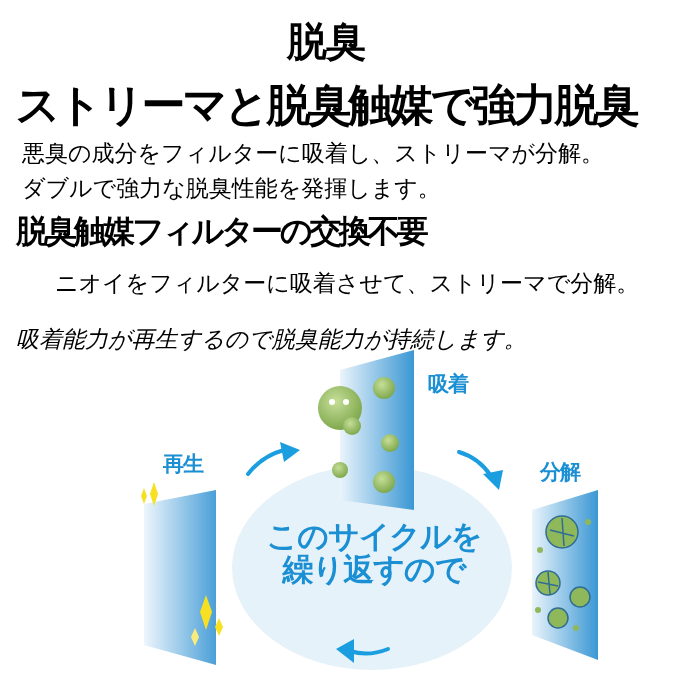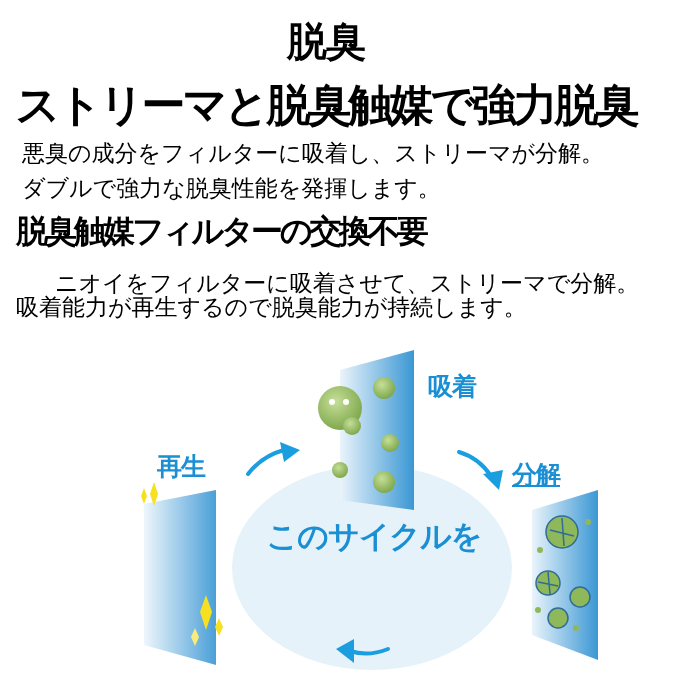--- a/index.html
+++ b/index.html
@@ -5,27 +5,27 @@
   html, body { margin:0; padding:0; background:#ffffff; }
   body { width:700px; height:700px; position:relative; overflow:hidden; font-family:"DejaVu Serif", serif; color:#000; }
   .title { position:absolute; left:0; width:652px; text-align:center; font-weight:bold; font-family:"DejaVu Serif", serif; letter-spacing:-1px; }
   #t1 { top:14px; font-size:40px; }
   #t2 { top:76px; font-size:44px; letter-spacing:-3px; }
   .line { position:absolute; left:22px; font-size:23px; font-family:"DejaVu Serif", serif; white-space:nowrap; }
   #l1 { top:138px; }
   #l2 { top:173px;text-align:center; }
   #h2 { position:absolute; left:16px; top:210px; font-size:32px; font-weight:bold; letter-spacing:-3px; white-space:nowrap; font-family:"DejaVu Serif", serif; }
   #l3 { top:268px; left:16px;margin-left:39px; }
-  #l4 { top:292px; left:16px; }
+  #l4 { top:324px; left:16px;font-style:italic; }
 
   .diagram { position:absolute; left:0; top:340px; width:700px; height:360px; }
   .ellipse { position:absolute; left:232px; top:125px; width:280px; height:205px; border-radius:50%; background:#e6f2f9; }
   .panel { position:absolute; }
   .panel svg { display:block; }
-  .lbl { position:absolute; color:#1b8fd3; font-weight:bold; font-family:"DejaVu Sans", sans-serif; font-size:25px; letter-spacing:-1px; }
+  .lbl { position:absolute; color:#1b8fd3; font-weight:bold; font-family:"DejaVu Sans", sans-serif; font-size:21px; letter-spacing:-1px; }
   .center-text { position:absolute; left:262px; top:180px; width:224px; text-align:center; color:#1b8fd3; font-weight:bold; font-family:"DejaVu Sans", sans-serif; font-size:31px; line-height:33px; letter-spacing:-1px; }
   .center-text div { white-space:nowrap; }
   .arrow { position:absolute; }
 </style>
 </head>
 <body>
 
 <div id="t1" class="title">脱臭</div>
 <div id="t2" class="title">ストリーマと脱臭触媒で強力脱臭</div>
 
@@ -78,49 +78,50 @@
       <circle cx="20" cy="93" r="12" fill="#8fb85a" stroke="#2f6c96" stroke-width="1.5"></circle>
       <path d="M20 82 L22 104 M10 92 L30 96" stroke="#2f6c96" stroke-width="1.5"></path>
       <circle cx="52" cy="107" r="10" fill="#8fb85a" stroke="#2f6c96" stroke-width="1.5"></circle>
       <circle cx="30" cy="128" r="10" fill="#8fb85a" stroke="#2f6c96" stroke-width="1.5"></circle>
       <circle cx="12" cy="60" r="3" fill="#8fb85a"></circle>
         <circle cx="60" cy="32" r="3" fill="#8fb85a"></circle>
       <circle cx="10" cy="120" r="3" fill="#8fb85a"></circle>
         <circle cx="48" cy="138" r="3" fill="#8fb85a"></circle>
     </svg>
   </div>
-  <div class="lbl" style="left:512px; top:118px;text-decoration:underline;">分解</div>
+  <div class="lbl" style="left:540px; top:118px;">分解</div>
 
   <div class="panel" style="left:140px; top:140px;">
     <svg width="90" height="185" viewBox="0 0 90 185">
       <defs>
         <linearGradient id="g3" x1="0" x2="1" y1="0" y2="0">
           <stop offset="0" stop-color="#eef6fc"></stop>
           <stop offset="1" stop-color="#4a9fd8"></stop>
         </linearGradient>
       </defs>
       <polygon points="4,24 76,10 76,185 4,165" fill="url(#g3)"></polygon>
       <polygon points="14,2 18,14 14,26 10,14" fill="#f7e021"></polygon>
       <polygon points="4,-22 7,-14 4,-6 1,-14" fill="#f7e021" transform="translate(0,30)"></polygon>
       <polygon points="66,115 72,132 66,150 60,132" fill="#f7e021"></polygon>
       <polygon points="79,138 83,147 79,156 75,147" fill="#f7e021"></polygon>
       <polygon points="55,148 59,157 55,166 51,157" fill="#f9ec7d"></polygon>
     </svg>
   </div>
-  <div class="lbl" style="left:157px; top:110px;">再生</div>
+  <div class="lbl" style="left:163px; top:110px;">再生</div>
 
   <svg class="arrow" style="left:244px; top:100px;" width="60" height="40" viewBox="0 0 60 40">
     <path d="M4 34 Q18 16 40 10" stroke="#1b9ee0" stroke-width="4" fill="none" stroke-linecap="round"></path>
     <polygon points="36,2 56,10 40,22" fill="#1b9ee0"></polygon>
   </svg>
   <svg class="arrow" style="left:455px; top:108px;" width="55" height="45" viewBox="0 0 55 45">
     <path d="M4 4 Q24 10 36 28" stroke="#1b9ee0" stroke-width="4" fill="none" stroke-linecap="round"></path>
     <polygon points="28,26 48,22 44,42" fill="#1b9ee0"></polygon>
   </svg>
   <svg class="arrow" style="left:332px; top:295px;" width="60" height="35" viewBox="0 0 60 35">
     <path d="M56 14 Q36 22 18 16" stroke="#1b9ee0" stroke-width="4" fill="none" stroke-linecap="round"></path>
     <polygon points="22,4 4,14 22,28" fill="#1b9ee0"></polygon>
   </svg>
 
   <div class="center-text">
     <div>このサイクルを</div>
+    <div>繰り返すので</div>
   </div>
 </div>
 
 </body></html>

